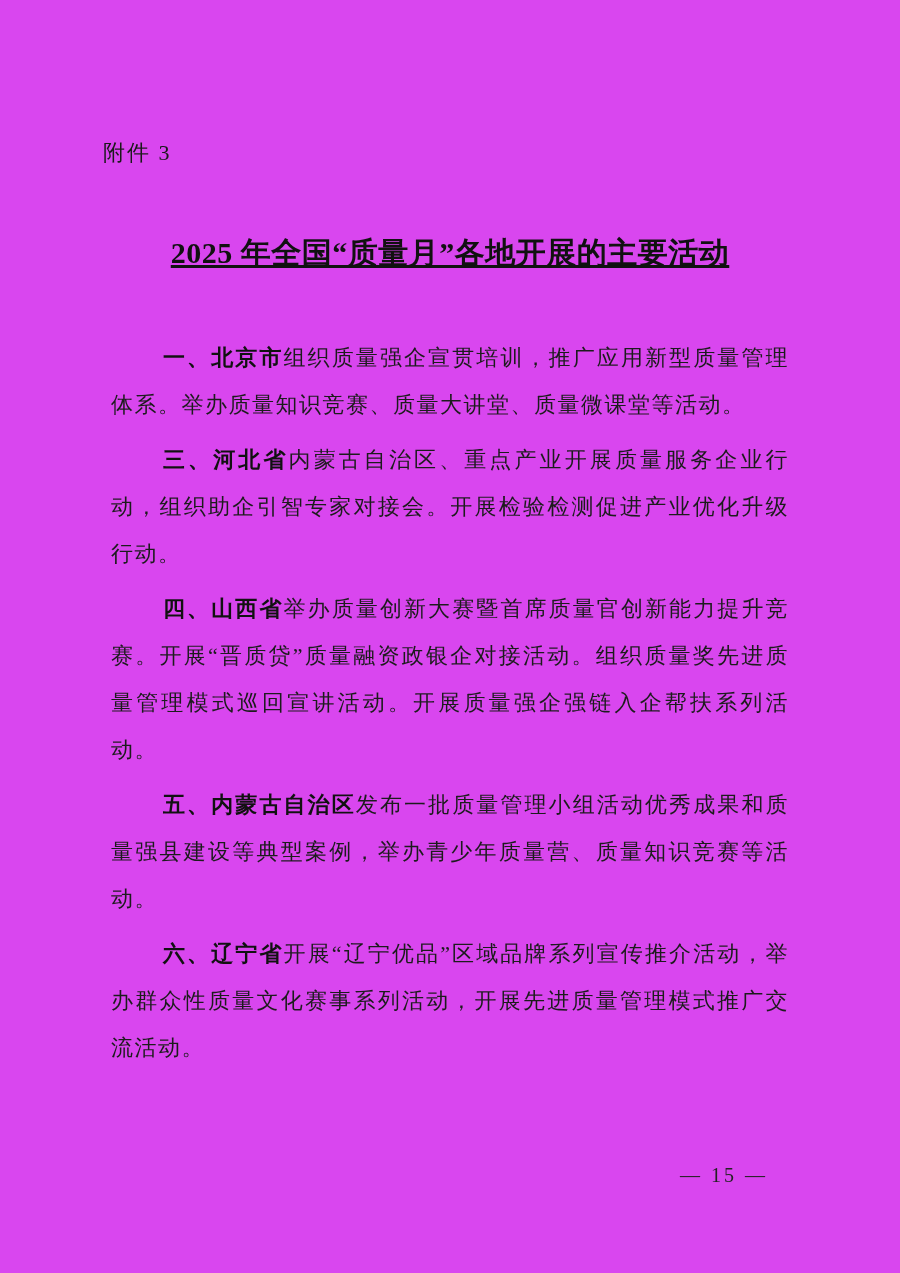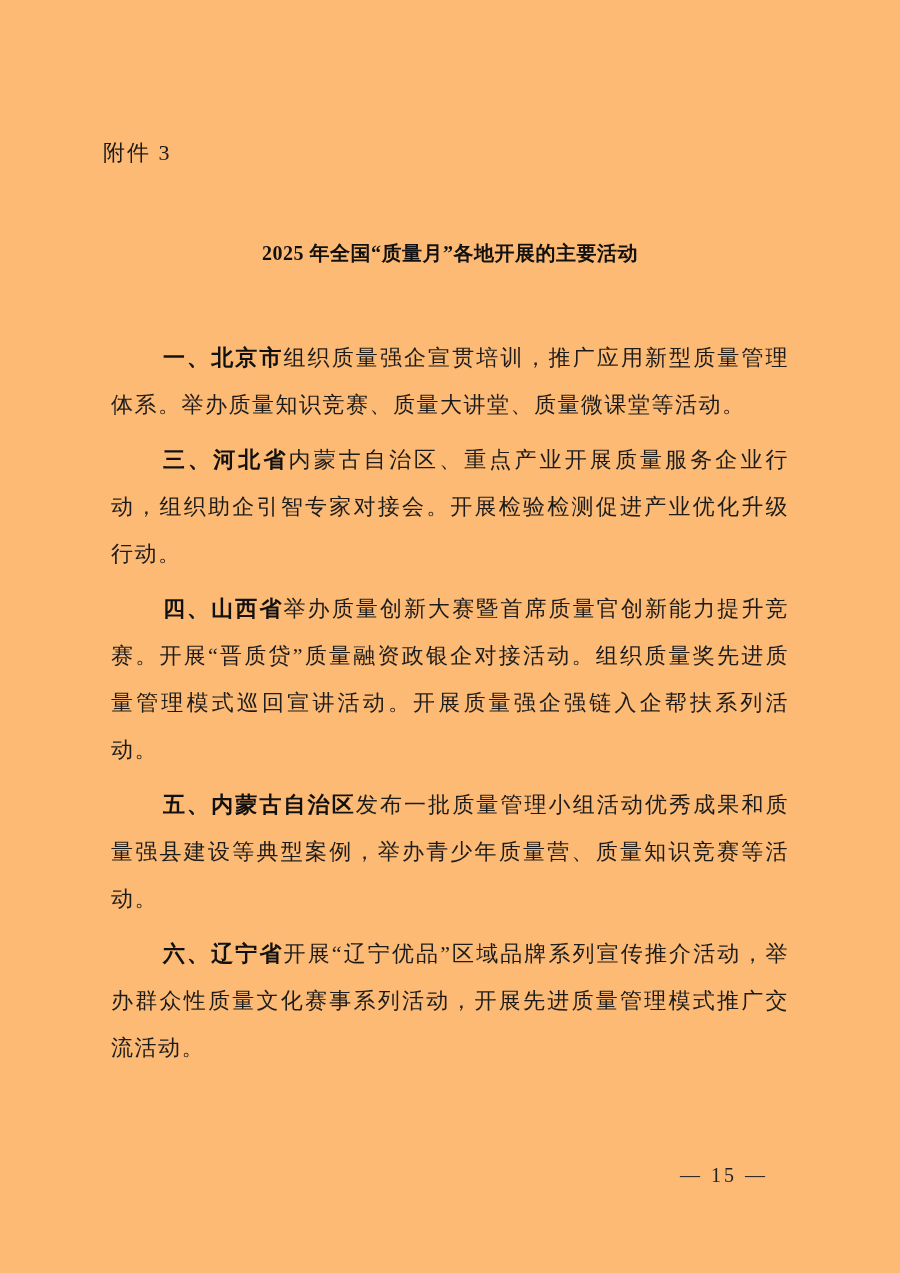--- a/index.html
+++ b/index.html
@@ -12,44 +12,45 @@
     overflow: hidden;
     background: #f4f4f4;
     font-family: "Liberation Serif", "DejaVu Serif", serif;
   }
   .page {
     position: absolute;
     left: 0;
     top: 0;
     width: 900px;
     height: 1273px;
-    background: #fdba74;
+    background: #d946ef;
     color: #1a1a1a;
   }
   .attachment-label {
     position: absolute;
     left: 103px;
     top: 138px;
     font-size: 22px;
     letter-spacing: 2px;
     font-family: "Liberation Serif", "DejaVu Serif", serif;
   }
   .doc-title {
     position: absolute;
     left: 80px;
     top: 232px;
     width: 740px;
     margin: 0;
     text-align: center;
-    font-size: 20px;
+    font-size: 30px;
     font-weight: bold;
     letter-spacing: 0.5px;
     line-height: 42px;
     color: #111111;
     font-family: "Liberation Serif", "DejaVu Serif", serif;
+    text-decoration: underline;
   }
   .body-text {
     position: absolute;
     left: 103px;
     top: 326px;
     width: 694px;
     font-size: 22px;
     line-height: 47px;
     letter-spacing: 1.5px;
     text-align: justify;

